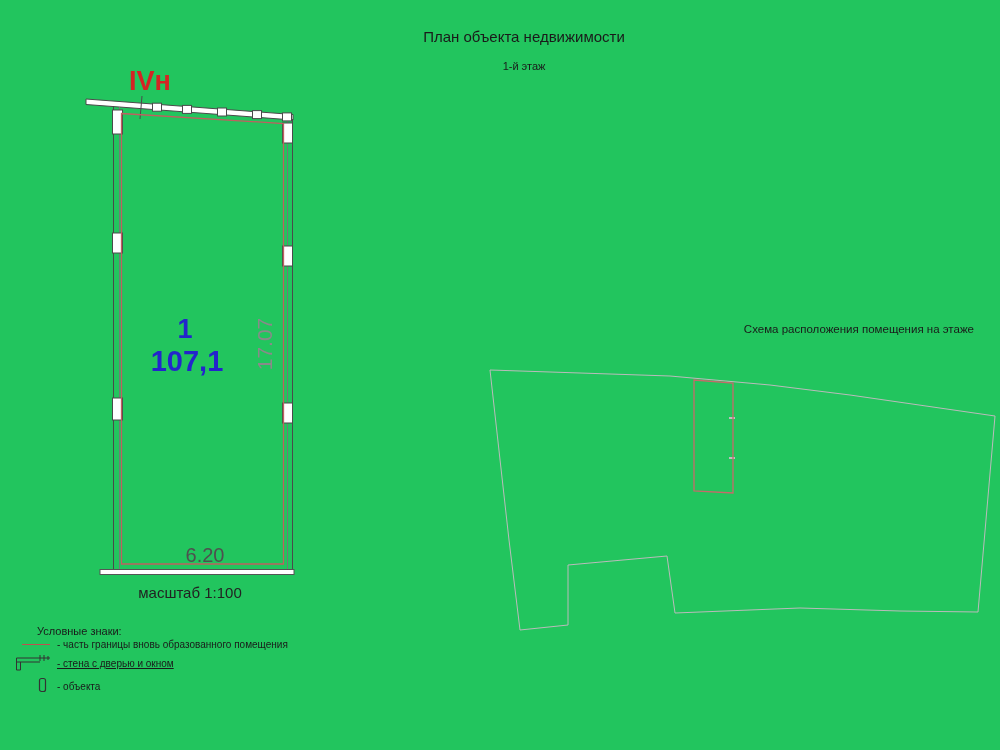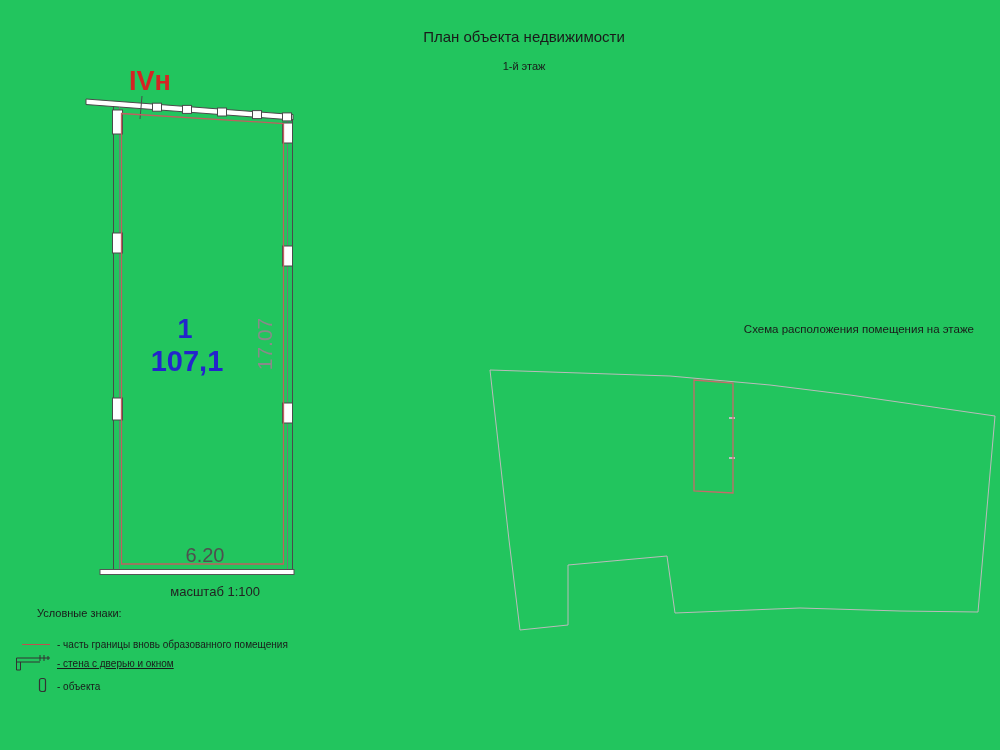--- a/index.html
+++ b/index.html
@@ -6,24 +6,24 @@
   .page{position:relative;width:1000px;height:750px;background:#22c55e;overflow:hidden;
         font-family:"Liberation Sans", sans-serif;color:#1a1a1a;}
   
   .title-block{position:absolute;left:274px;top:28px;width:500px;text-align:center;}
   .title-line{font-size:15px;line-height:18px;color:#1a1a1a;}
   .floor-label{font-size:11px;margin-top:14px;color:#1a1a1a;}
   
   .schema-title{position:absolute;left:560px;top:323px;width:414px;text-align:right;
                 font-size:11.5px;color:#1a1a1a;}
   
-  .scale-label{position:absolute;left:120px;top:584px;width:140px;text-align:right;
-               font-size:13px;color:#222;}
+  .scale-label{position:absolute;left:120px;top:584px;width:140px;text-align:center;
+               font-size:15px;color:#222;}
   
-  .legend-heading{position:absolute;left:37px;top:607px;font-size:11px;color:#1a1a1a;}
+  .legend-heading{position:absolute;left:37px;top:625px;font-size:11px;color:#1a1a1a;}
   .legend-label{position:absolute;left:57px;font-size:10px;color:#1a1a1a;white-space:nowrap;}
   .legend-line-icon{position:absolute;left:22px;top:644px;width:28px;height:0;
                     border-top:1.5px solid #c05050;}
   .legend-wall-icon{position:absolute;left:15px;top:653px;}
   .legend-column-icon{position:absolute;left:38px;top:677px;}
   
   .drawing{position:absolute;left:0;top:0;}
   svg text{font-family:"Liberation Sans", sans-serif;}
 </style>
 </head>

